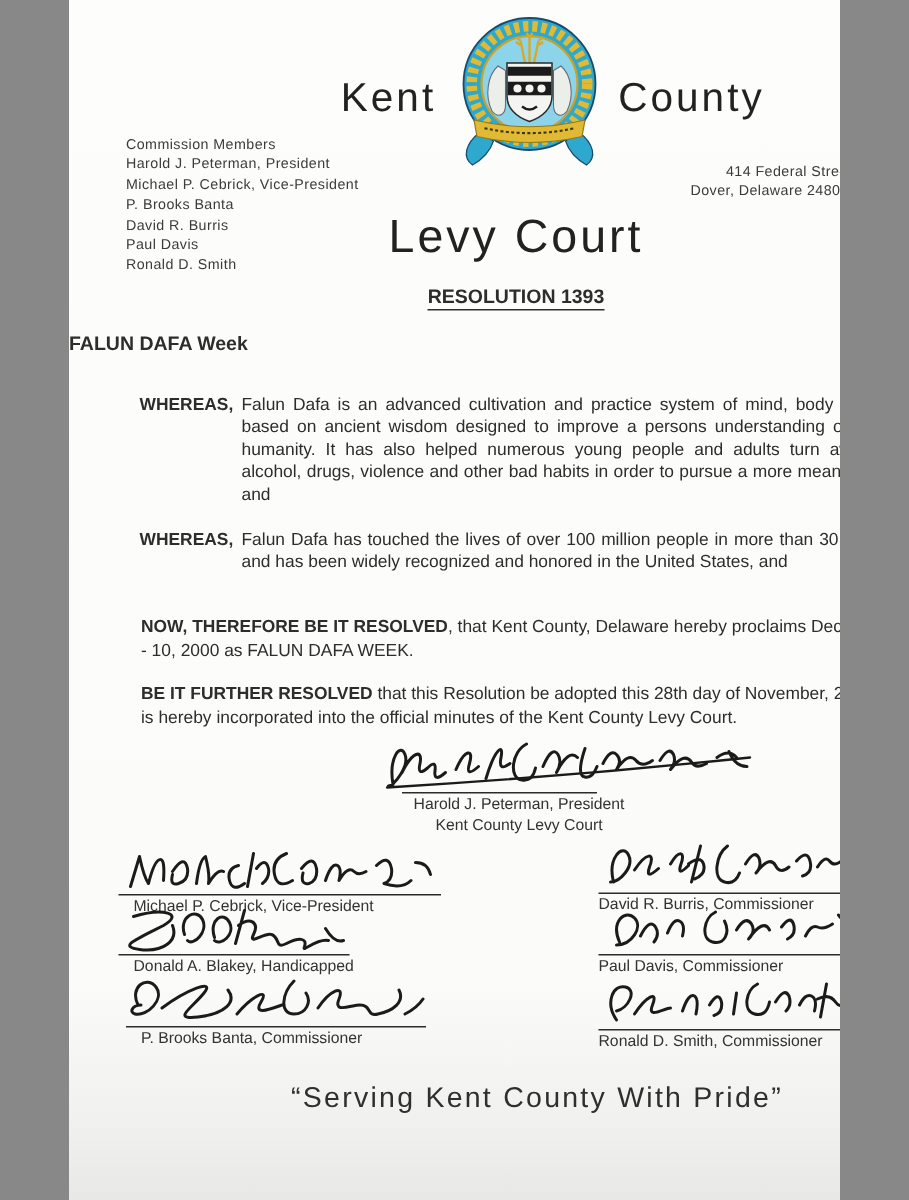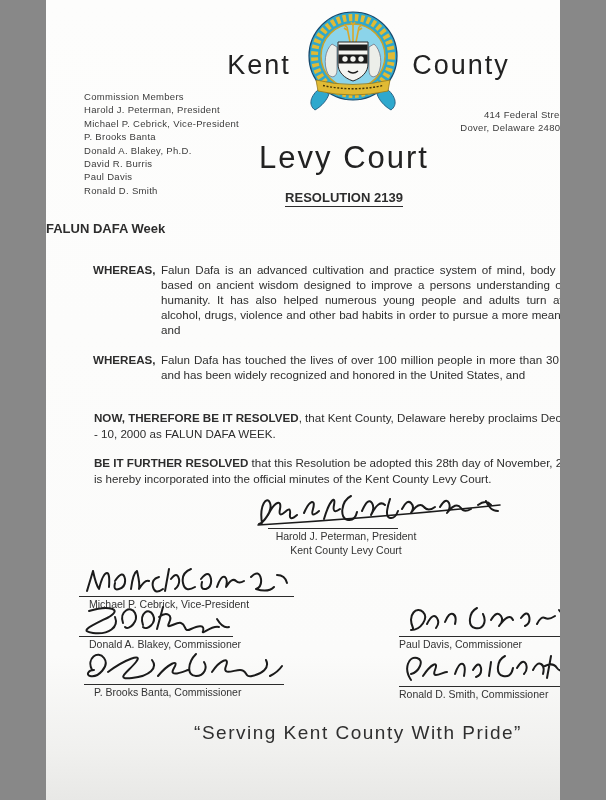--- a/index.html
+++ b/index.html
@@ -85,35 +85,34 @@
     <path d="M46,63 q5,4 10,0" stroke="#1b1b1b" stroke-width="1.5" fill="none"></path>
     <path d="M14,72 Q51,81 88,72 L86,83 Q51,91 16,83 Z" fill="#e0ba34" stroke="#96781b" stroke-width="0.8"></path>
     <path d="M21,77.5 Q51,84 81,77.5" stroke="#423508" stroke-width="1.4" fill="none" stroke-dasharray="2 1.6"></path>
   </svg>
 
   <div class="commission">
     <div>Commission Members</div>
     <div>Harold J. Peterman, President</div>
     <div>Michael P. Cebrick, Vice-President</div>
     <div>P. Brooks Banta</div>
-    <div>Donald A. Blakey, Ph.D.</div>
     <div>David R. Burris</div>
     <div>Paul Davis</div>
     <div>Ronald D. Smith</div>
   </div>
 
   <div class="address">
     <div>414 Federal Street</div>
     <div>Dover, Delaware 24809-3615</div>
   </div>
 
   <div class="levy">Levy Court</div>
 
   <div class="res-title">
-    <span>RESOLUTION 2139</span>
+    <span>RESOLUTION 1393</span>
   </div>
   <div class="res-sub">FALUN DAFA Week</div>
 
   <div class="clause clause1">
     <span class="clause-label">WHEREAS,</span>
     <span class="clause-text">Falun Dafa is an advanced cultivation and practice system of mind, body and spirit based on ancient wisdom designed to improve a persons understanding of life and humanity.  It has also helped numerous young people and adults turn away from alcohol, drugs, violence and other bad habits in order to pursue a more meaningful life, and</span>
   </div>
   <div class="clause clause2">
     <span class="clause-label">WHEREAS,</span>
     <span class="clause-text">Falun Dafa has touched the lives of over 100 million people in more than 30 countries and has been widely recognized and honored in the United States, and</span>
@@ -139,31 +138,38 @@
     </svg>
     <div class="rule"></div>
     <div class="cap cap-indent">Michael P. Cebrick, Vice-President</div>
   </div>
 
   <div class="sig sig-blakey">
     <svg class="scrawl" width="154" height="33" viewBox="0 0 154 33">
       <path d="M10,8 C30,2 44,6 30,14 C10,24 0,28 14,30 C30,32 40,24 36,14 M44,20 C40,8 52,2 56,10 C60,18 50,28 46,24 M64,22 C60,10 70,4 74,12 C78,20 68,28 64,24 M84,4 L78,26 M80,14 C88,8 94,12 90,20 C86,28 98,18 102,20 C108,22 104,30 112,26 C120,22 126,22 124,28 C122,33 132,22 140,24 M138,16 Q144,26 150,24"></path>
     </svg>
     <div class="rule"></div>
-    <div class="cap cap-indent">Donald A. Blakey, Commissioner</div>
+    <div class="cap cap-indent">Donald A. Blakey, Handicapped</div>
   </div>
 
   <div class="sig sig-banta">
     <svg class="scrawl" width="200" height="36" viewBox="0 0 200 36">
       <path d="M8,22 C2,10 14,2 20,10 C26,18 14,30 6,28 C2,27 4,22 10,22 M24,24 C40,12 60,4 52,14 C44,24 30,32 48,30 C66,28 74,20 68,12 M74,28 C84,16 96,10 90,20 C84,30 98,24 104,22 M112,6 C104,14 102,28 112,28 C120,28 124,20 120,14 M128,24 C136,12 146,8 142,18 C138,28 150,22 156,22 C164,22 160,30 168,28 C178,26 186,20 182,12 M186,28 Q194,24 198,18"></path>
     </svg>
     <div class="rule"></div>
     <div class="cap cap-indent">P. Brooks Banta, Commissioner</div>
   </div>
 
+  <div class="sig sig-burris">
+    <svg class="scrawl" width="175" height="35" viewBox="0 0 175 35">
+      <path d="M10,28 C6,12 16,2 20,10 C24,18 14,28 8,28 M24,20 C32,8 38,8 34,18 Q31,27 40,19 M48,16 C54,6 58,8 55,16 Q52,25 60,17 M68,4 L62,28 M60,16 Q68,10 70,16 Q72,23 64,26 M86,4 C78,10 76,26 84,28 Q91,30 94,22 M98,16 Q104,6 107,12 Q109,18 105,22 Q114,10 118,17 Q121,23 127,18 M132,14 Q139,6 141,14 Q143,22 136,24 M146,18 Q151,10 154,14 Q157,18 162,14 M164,8 Q170,14 172,20"></path>
+    </svg>
+    <div class="rule"></div>
+    <div class="cap">David R. Burris, Commissioner</div>
+  </div>
 
   <div class="sig sig-davis">
     <svg class="scrawl" width="175" height="34" viewBox="0 0 175 34">
       <path d="M14,26 C8,12 18,4 24,10 C30,16 22,28 12,28 M28,22 Q34,10 38,16 Q41,21 37,26 M46,20 Q50,10 54,12 Q58,14 56,22 M78,6 C70,10 68,24 76,26 C84,28 88,20 84,12 M92,18 Q98,8 102,14 Q105,19 100,24 Q110,10 114,18 M122,16 Q128,8 130,14 Q132,21 126,24 M138,22 Q142,14 146,16 Q150,18 156,14 M160,8 Q166,16 172,16"></path>
     </svg>
     <div class="rule"></div>
     <div class="cap">Paul Davis, Commissioner</div>
   </div>
 
   <div class="sig sig-smith">

